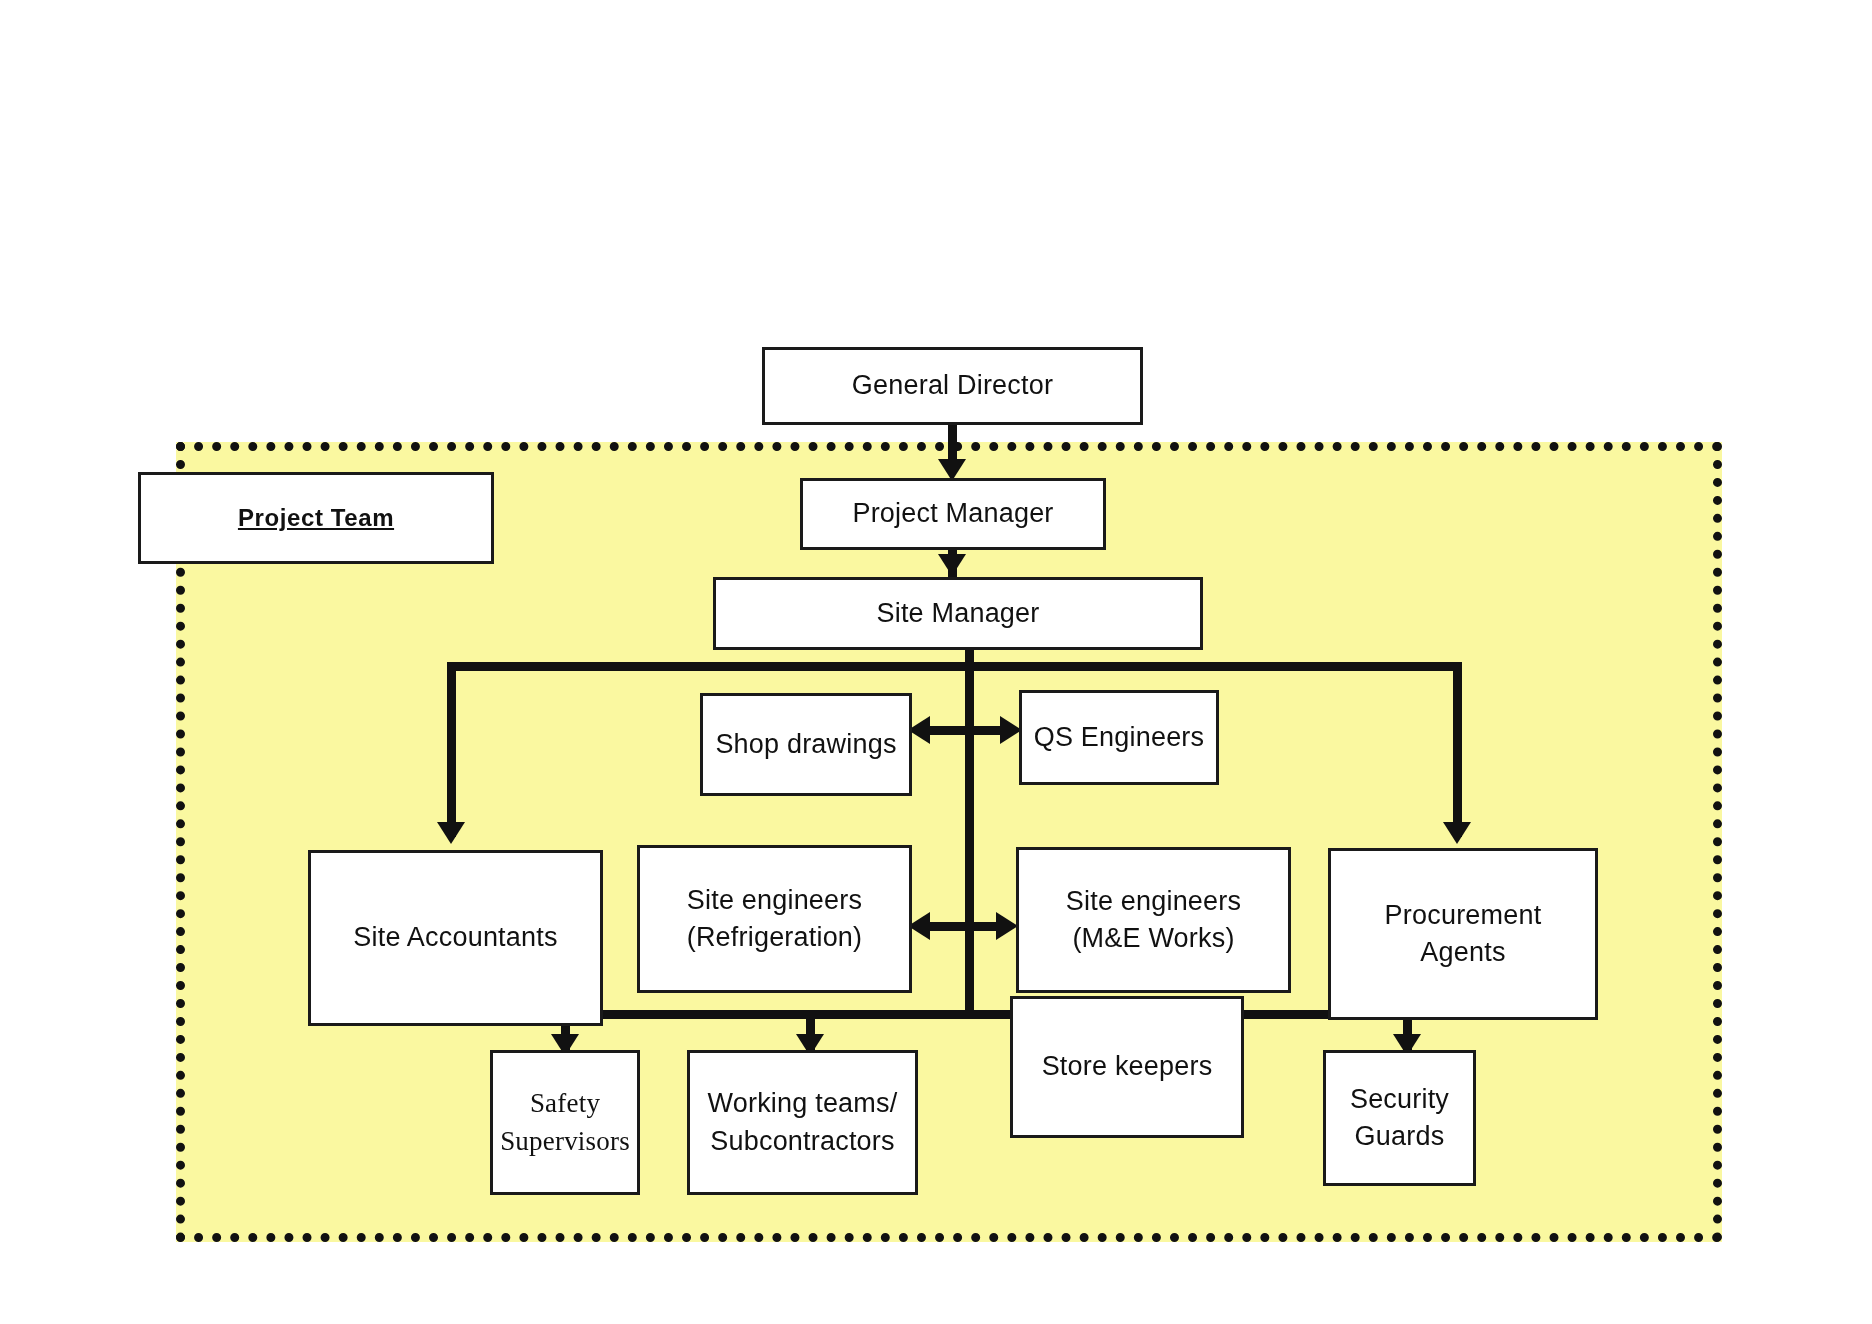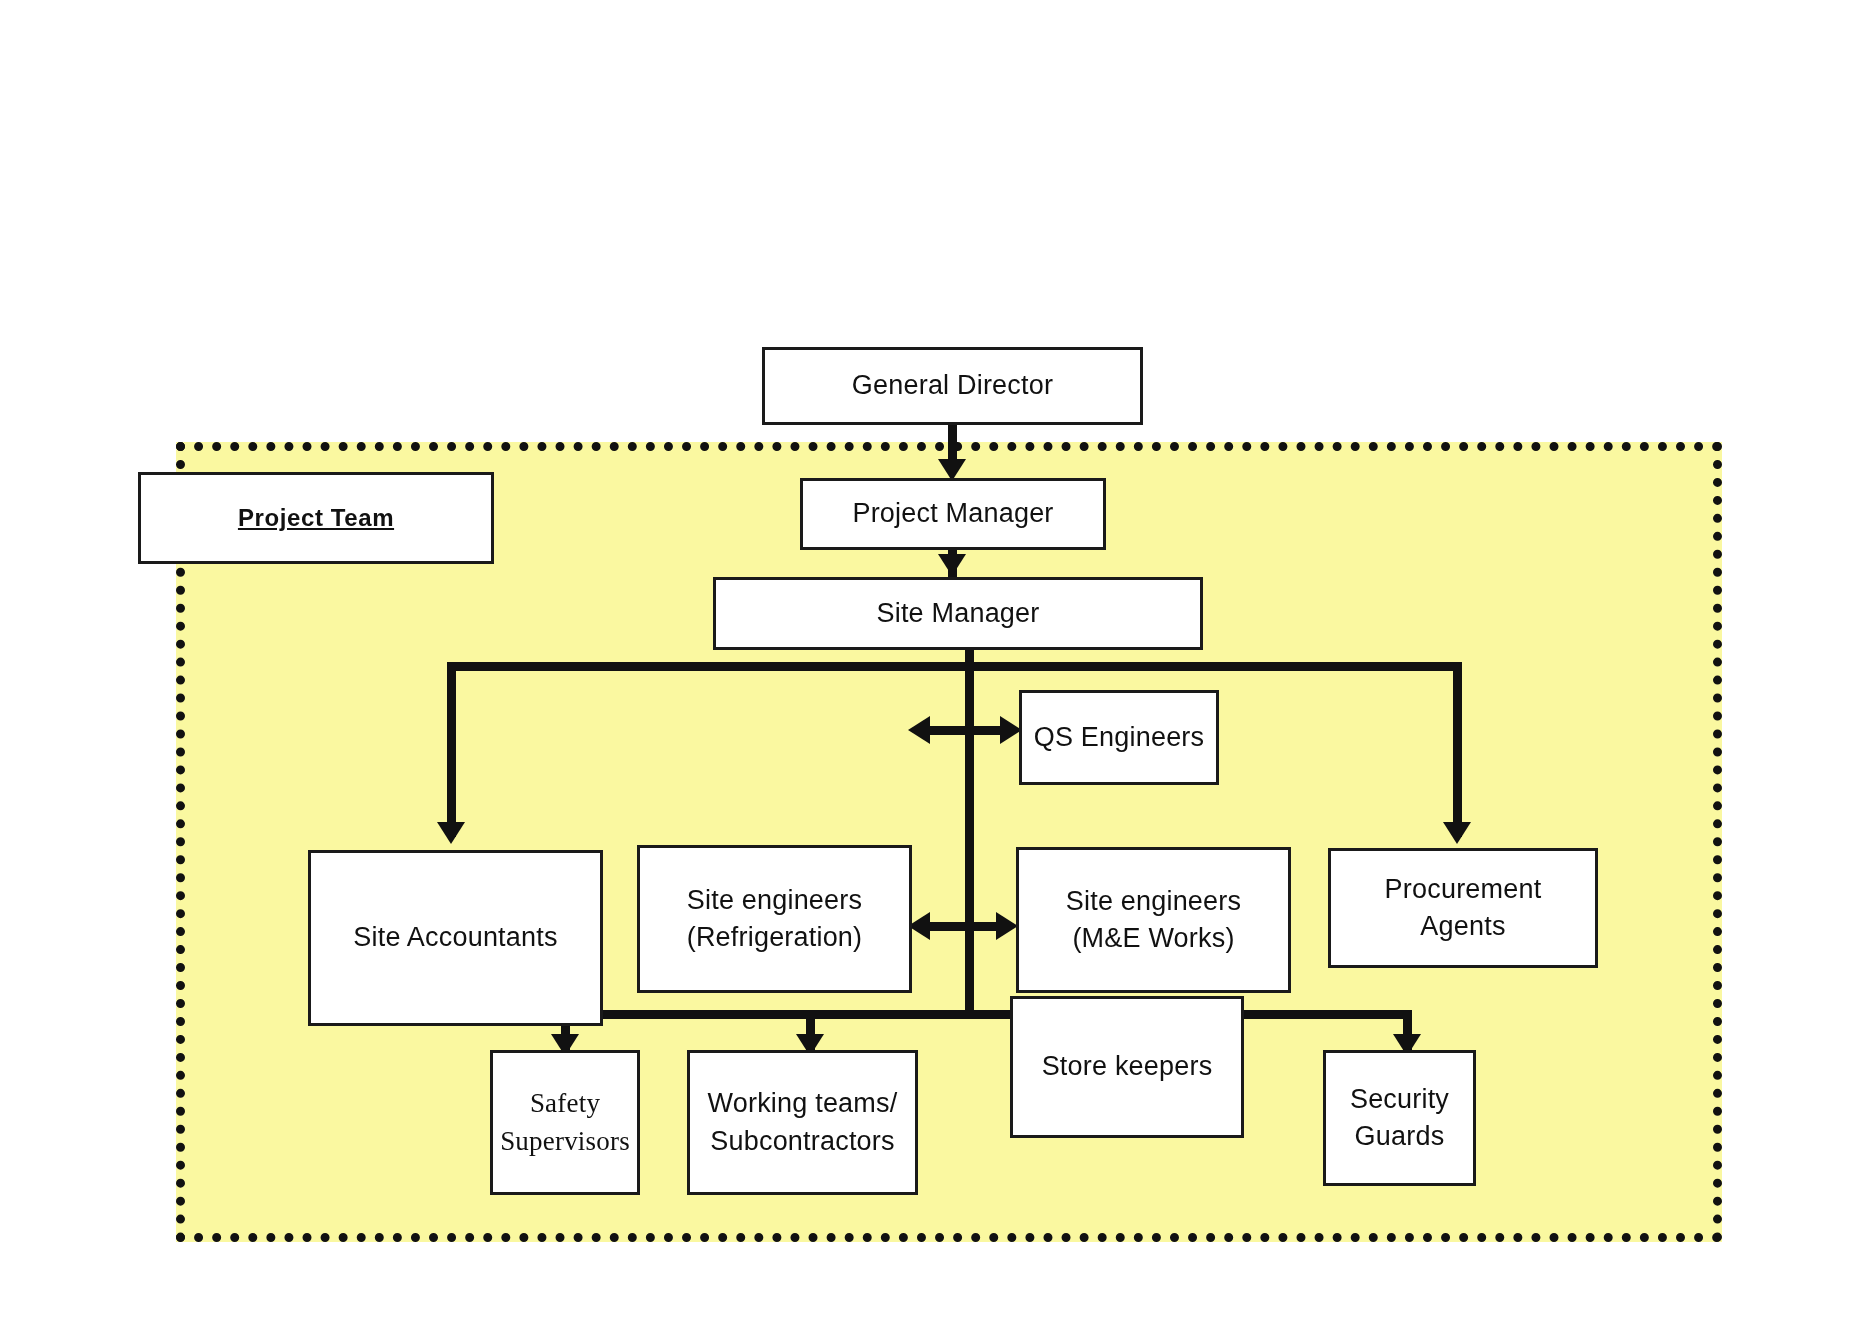--- a/index.html
+++ b/index.html
@@ -112,20 +112,23 @@
   </div>
 
   <div class="conn v" style="left:965px; top:650px; height:363px;"></div>
 
   <div class="conn h" style="left:447px; top:662px; width:1015px;"></div>
   <div class="conn v" style="left:447px; top:662px; height:175px;"></div>
   <div class="arrow down" style="left:437px; top:822px;"></div>
   <div class="conn v" style="left:1453px; top:662px; height:175px;"></div>
   <div class="arrow down" style="left:1443px; top:822px;"></div>
 
+  <div class="node" style="left:700px; top:693px; width:212px; height:103px;">
+    <span class="label">Shop drawings</span>
+  </div>
 
   <div class="node" style="left:1019px; top:690px; width:200px; height:95px;">
     <span class="label">QS Engineers</span>
   </div>
 
   <div class="conn h" style="left:918px; top:726px; width:96px;"></div>
   <div class="arrow left" style="left:908px; top:716px;"></div>
   <div class="arrow right" style="left:1000px; top:716px;"></div>
 
   <div class="node" style="left:308px; top:850px; width:295px; height:176px;">
@@ -139,21 +142,21 @@
     </span>
   </div>
 
   <div class="node" style="left:1016px; top:847px; width:275px; height:146px;">
     <span class="label">
       <span>Site engineers</span>
       <span class="l2">(M&amp;E Works)</span>
     </span>
   </div>
 
-  <div class="node" style="left:1328px; top:848px; width:270px; height:120px;">
+  <div class="node" style="left:1328px; top:848px; width:270px; height:172px;">
     <span class="label">Procurement Agents</span>
   </div>
 
   <div class="conn h" style="left:918px; top:922px; width:92px;"></div>
   <div class="arrow left" style="left:908px; top:912px;"></div>
   <div class="arrow right" style="left:996px; top:912px;"></div>
 
   <div class="conn h" style="left:561px; top:1010px; width:851px;"></div>
 
   <div class="conn v" style="left:561px; top:1010px; height:44px;"></div>

